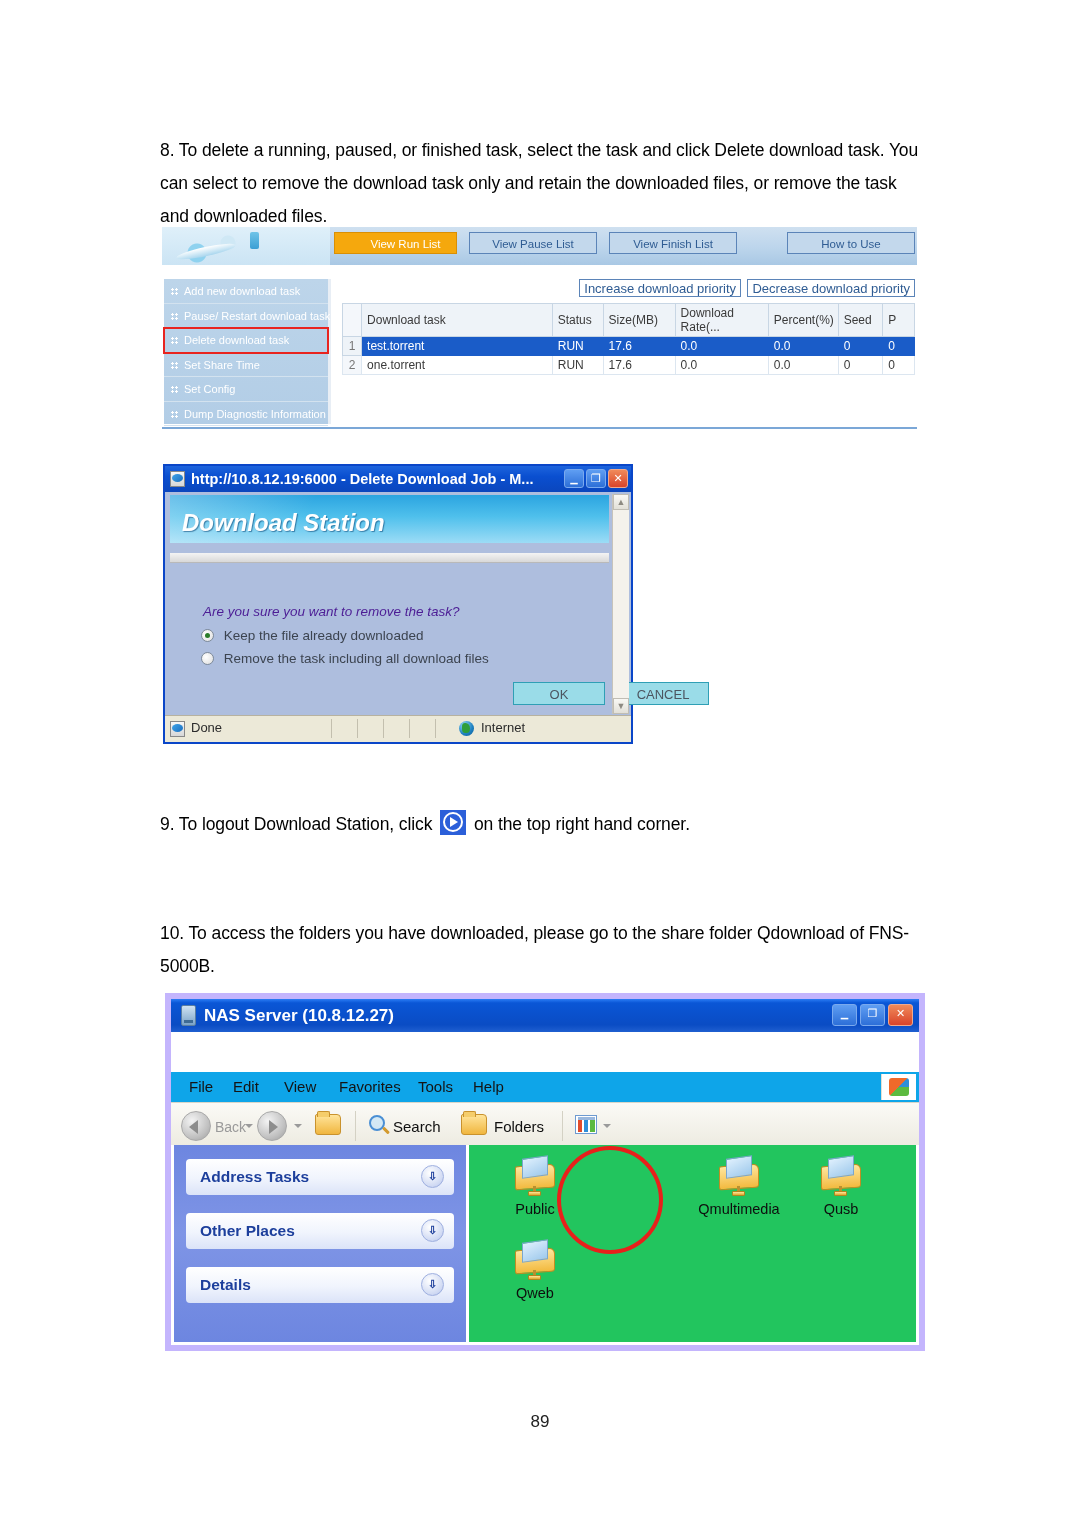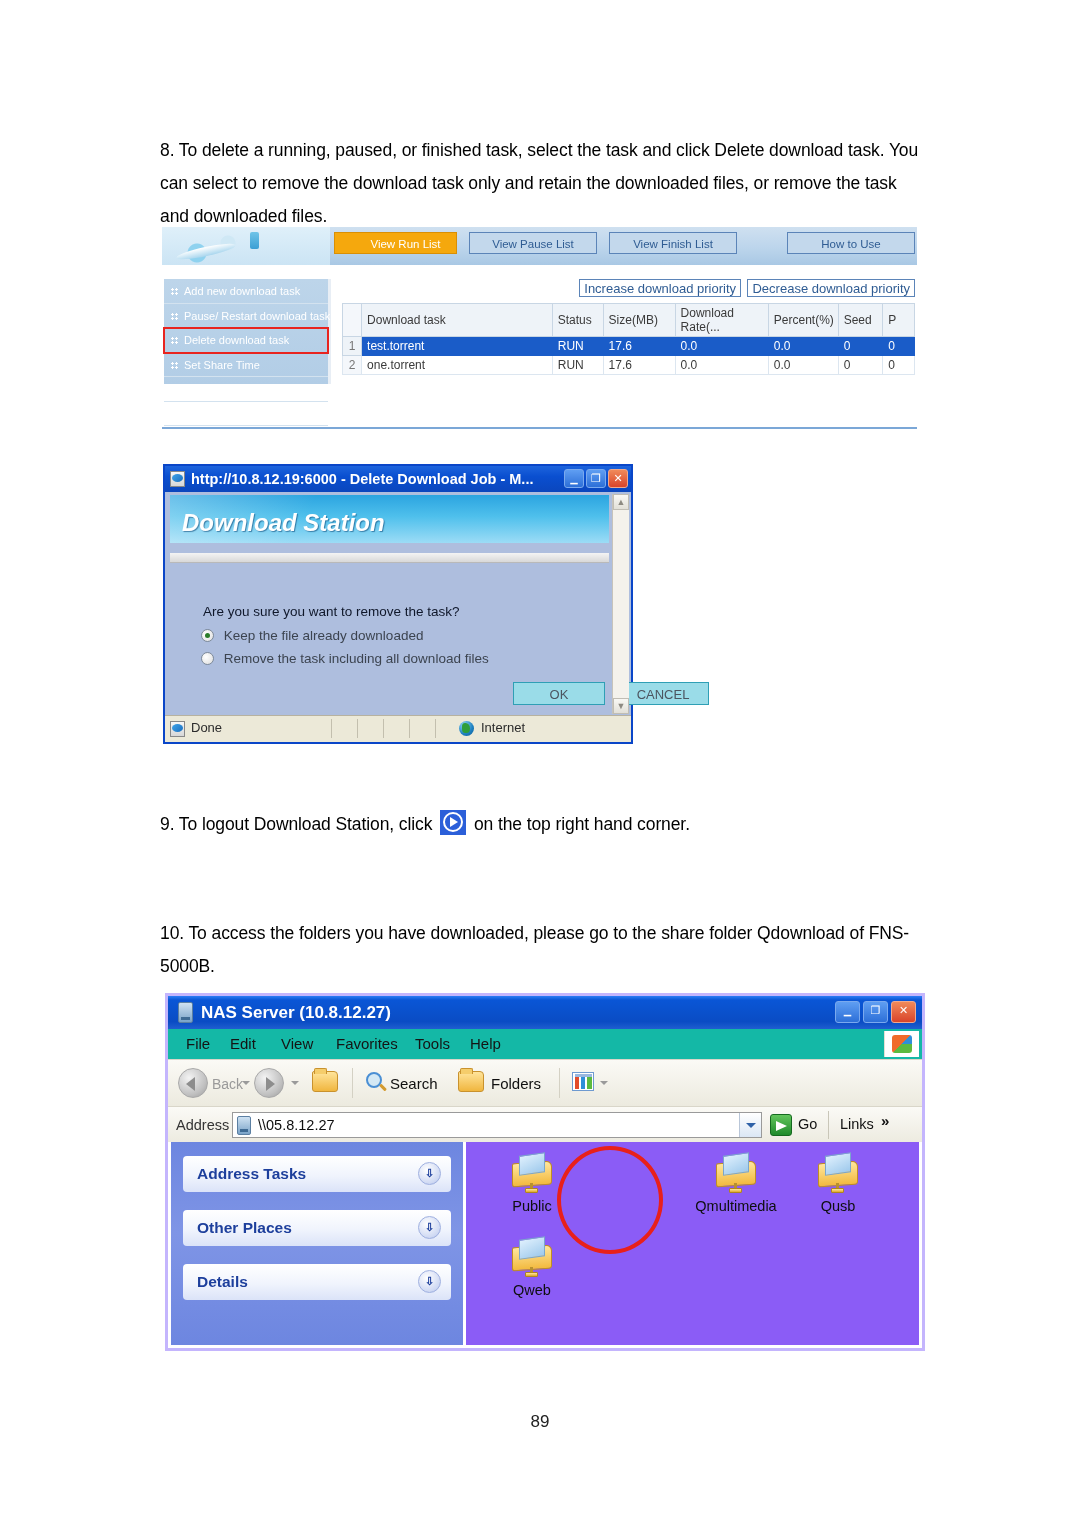--- a/index.html
+++ b/index.html
@@ -70,21 +70,21 @@
     border:1px solid #5b84b8;background:#c3d8ec;
     box-sizing:border-box;
   }
   .ds-tab.active{background:#f5a80d;border-color:#d98f05;color:#ffffff;padding-left:20px;}
   #tabRun{left:172px;width:123px;}
   #tabPause{left:307px;width:128px;}
   #tabFinish{left:447px;width:128px;}
   #tabHow{left:625px;width:128px;}
 
   #shot1 .ds-left{
-    position:absolute;left:2px;top:52px;width:164px;height:105px;
+    position:absolute;left:2px;top:52px;width:164px;height:145px;
     background:linear-gradient(180deg,#bdd5ea 0%,#b2cde6 100%);
     border-right:3px solid #e8eef5;
   }
   .ds-menu-item{
     position:relative;height:24.5px;line-height:24.5px;
     font-size:11px;color:#ffffff;padding-left:20px;
     border-bottom:1px solid #d3e2ef;box-sizing:border-box;
     white-space:nowrap;
   }
   .ds-menu-item .dots{
@@ -172,21 +172,21 @@
   #shot2 .ds-head .ds-head-txt{
     position:absolute;left:12px;top:14px;font-size:24px;font-weight:bold;
     color:#ffffff;text-shadow:1px 1px 1px rgba(0,60,110,0.55);
   }
   #shot2 .ds-sep{
     position:absolute;left:5px;top:61px;right:22px;height:9px;
     background:linear-gradient(180deg,#f4f4f4,#d8d8d8);
     border-bottom:1px solid #b9b9b9;
   }
   #shot2 .ds-q{
-    position:absolute;left:38px;top:112px;font-size:13.5px;color:#0f172a;
+    position:absolute;left:38px;top:112px;font-size:13.5px;color:#4c1d95;font-style:italic;
   }
   .radio-row{
     position:absolute;left:36px;font-size:13.5px;color:#3c4450;
     height:20px;line-height:20px;white-space:nowrap;
   }
   #radio1{top:134px;}
   #radio2{top:157px;}
   .radio-dot{
     display:inline-block;width:13px;height:13px;border-radius:50%;
     background:radial-gradient(circle at 4px 4px,#ffffff,#dcdcdc);
@@ -239,42 +239,43 @@
   }
   #shot2 .ie-status .globe::after{
     content:"";position:absolute;left:3px;top:2px;width:8px;height:10px;
     background:#2f9e3a;border-radius:40% 60% 50% 45%;
   }
   .st-div{position:absolute;top:3px;width:1px;height:19px;background:#c3bfae;}
 
   
   #shot3{
     position:absolute;left:165px;top:993px;width:760px;height:358px;
-    border:3px solid #c4b5fd;box-sizing:border-box;background:#ffffff;
+    border:6px solid #c4b5fd;box-sizing:border-box;background:#ffffff;
   }
   #shot3 .xp-title{
     position:relative;height:33px;
     background:linear-gradient(180deg,#2b7df5 0%,#0a56d6 12%,#0a4cc4 78%,#1f5fd0 100%);
     color:#ffffff;font-size:17px;font-weight:bold;line-height:33px;
   }
   #shot3 .xp-title .srv-icon{
     position:absolute;left:10px;top:6px;width:15px;height:21px;
     background:linear-gradient(180deg,#cfe2f2,#7aa3c8);border-radius:2px;
     border:1px solid #5b7fa2;box-sizing:border-box;
   }
   #shot3 .xp-title .srv-icon::after{
     content:"";position:absolute;left:2px;bottom:2px;width:9px;height:3px;background:#3f6b94;
   }
   #shot3 .xp-title .ttl{position:absolute;left:33px;top:0;}
   #shot3 .xp-title .win-btns{top:5px;right:6px;gap:3px;}
   #shot3 .xp-title .win-btn{width:25px;height:22px;}
 
   #shot3 .xp-menubar{
-    position:relative;height:30px;background:#14b8a6;
+    position:relative;height:30px;background:#0ea5e9;
     border-bottom:1px solid #d9d6c9;
+    margin-top:40px;
   }
   .menu-item{
     position:absolute;top:6px;font-size:15px;color:#141414;
   }
   #shot3 .xp-flag{
     position:absolute;right:3px;top:2px;width:34px;height:26px;
     background:#ffffff;border-left:1px solid #e3e0d4;
   }
   #shot3 .xp-flag .fl{
     position:absolute;left:7px;top:4px;width:20px;height:18px;
@@ -398,21 +399,21 @@
     position:absolute;right:10px;top:6px;width:23px;height:23px;border-radius:50%;
     background:radial-gradient(circle at 8px 7px,#ffffff,#cfd9f3 70%,#a8b6e4);
     border:1px solid #9fb0e0;box-sizing:border-box;
     color:#1d3f9c;font-size:11px;text-align:center;line-height:21px;font-weight:bold;
   }
   #spNetwork{top:14px;}
   #spOther{top:68px;}
   #spDetails{top:122px;}
 
   #shot3 .xp-files{
-    position:absolute;left:298px;top:0;right:3px;bottom:3px;background:#8b5cf6;
+    position:absolute;left:298px;top:0;right:3px;bottom:3px;background:#22c55e;
   }
   .file-item{
     position:absolute;width:112px;text-align:center;
   }
   .file-icon{
     position:relative;width:52px;height:44px;margin:0 auto;
   }
   .file-icon .fbody{
     position:absolute;left:6px;top:10px;width:40px;height:24px;
     background:linear-gradient(180deg,#ffe69d,#f2b93e);

